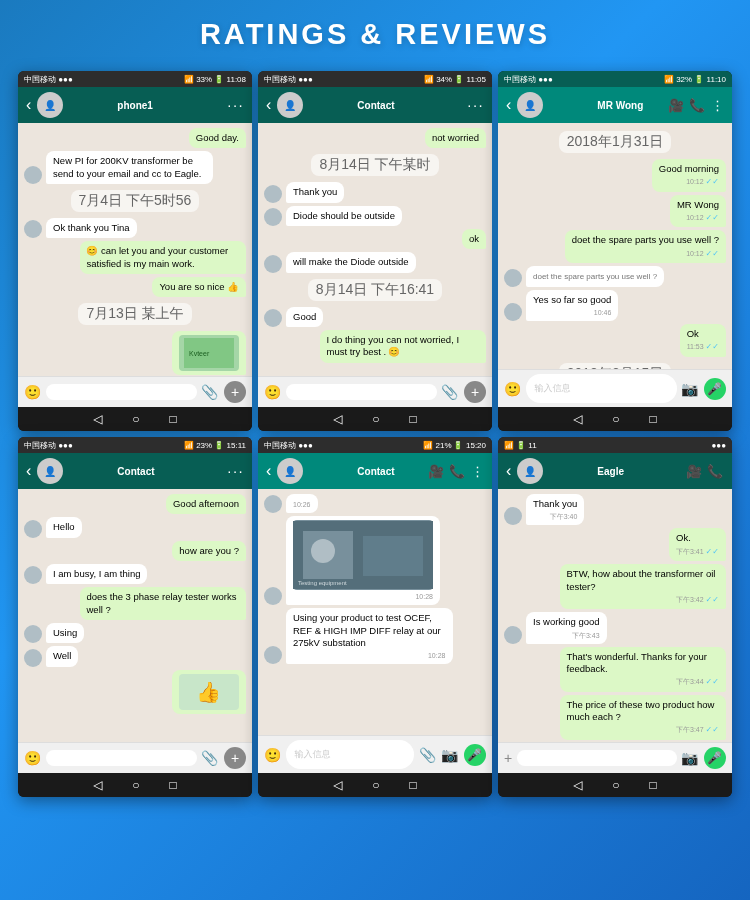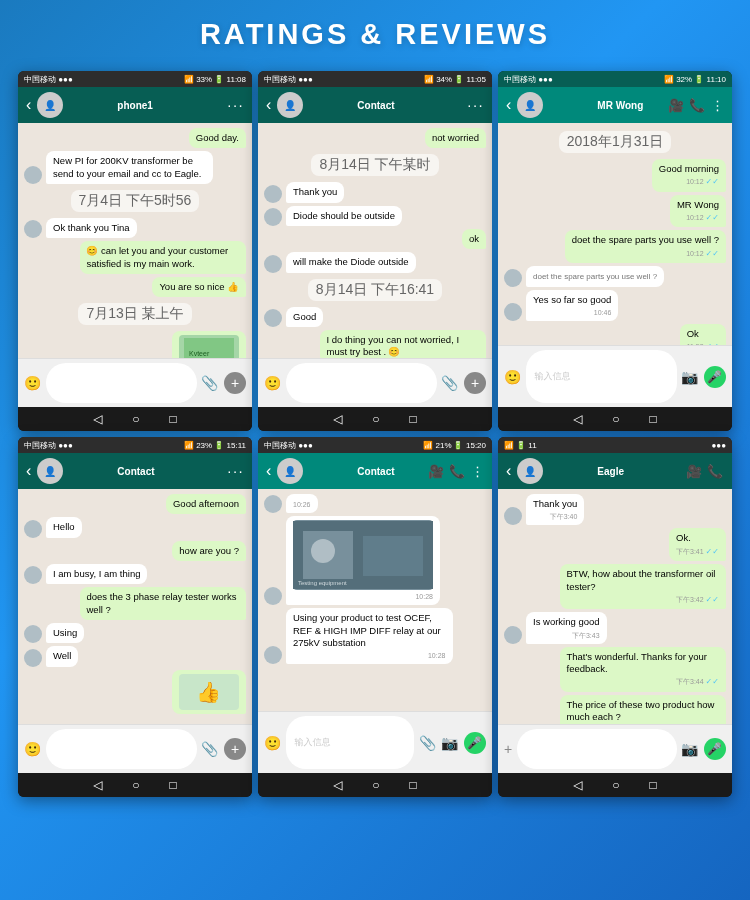--- a/index.html
+++ b/index.html
@@ -169,21 +169,21 @@
       gap: 5px;
       border-top: 1px solid #ddd;
     }
     .chat-footer .emoji-btn {
       font-size: 14px; color: #888;
     }
     .chat-footer .text-input-bar {
       flex: 1;
       background: white;
       border-radius: 20px;
-      padding: 20px 8px;
+      padding: 8px 8px;
       font-size: 9px;
       color: #ccc;
       border: none;
       font-family: Liberation Serif, serif;
     }
     .chat-footer .attach-btn { font-size: 14px; color: #888; }
     .chat-footer .plus-btn {
       width: 22px; height: 22px;
       border-radius: 50%;
       background: #888;

